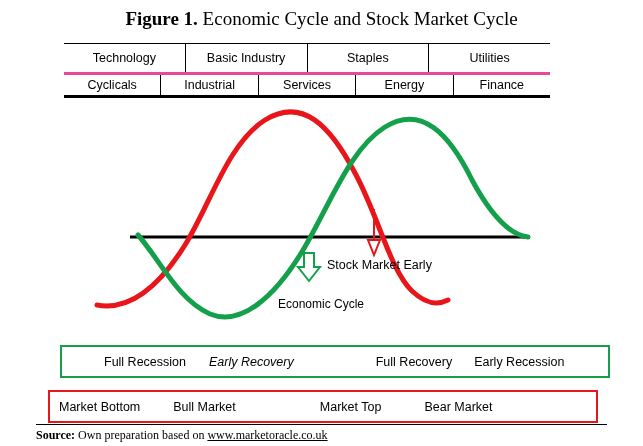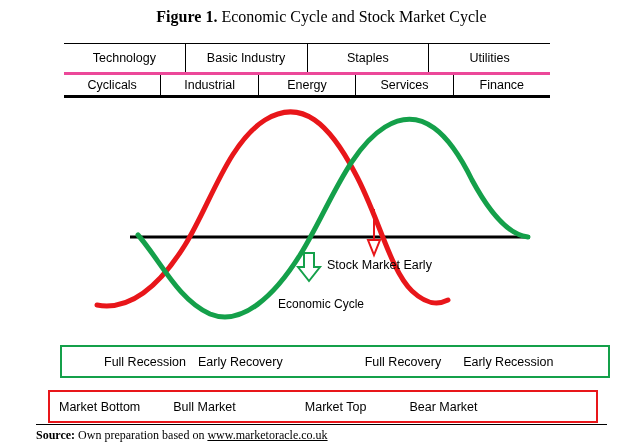--- a/index.html
+++ b/index.html
@@ -20,21 +20,21 @@
     left: 0; top: 0;
     width: 643px;
     height: 446px;
   }
   .figure-title {
     position: absolute;
     left: 0;
     top: 8px;
     width: 643px;
     text-align: center;
-    font-size: 16px;
+    font-size: 19px;
     font-family: "Liberation Serif", serif;
   }
   .figure-title .bold {
     font-weight: bold;
   }
   
   .sector-table {
     position: absolute;
     left: 64px;
     top: 43px;
@@ -150,22 +150,22 @@
   <div class="sector-table">
     <div class="sector-row row1">
       <div class="sector-cell">Technology</div>
       <div class="sector-cell">Basic Industry</div>
       <div class="sector-cell">Staples</div>
       <div class="sector-cell">Utilities</div>
     </div>
     <div class="sector-row row2">
       <div class="sector-cell">Cyclicals</div>
       <div class="sector-cell">Industrial</div>
+      <div class="sector-cell">Services</div>
       <div class="sector-cell">Energy</div>
-      <div class="sector-cell">Services</div>
       <div class="sector-cell">Finance</div>
     </div>
   </div>
 
   <div class="chart-area">
     <svg width="500" height="235" viewBox="0 0 500 235" xmlns="http://www.w3.org/2000/svg">
 
       <line x1="70" y1="142" x2="470" y2="142" stroke="#000000" stroke-width="3"></line>
 
       <path d="M 37 210 C 70 216, 100 190, 125 150 C 150 110, 168 48, 205 25 C 242 2, 270 30, 295 78 C 318 120, 330 175, 352 196 C 370 213, 382 208, 388 205" fill="none" stroke="#e8161a" stroke-width="5" stroke-linecap="round"></path>
@@ -181,29 +181,29 @@
         <polygon points="244,158 254,158 254,172 260,172 249,186 238,172 244,172" fill="#ffffff" stroke="#14a04a" stroke-width="2"></polygon>
       </g>
     </svg>
   </div>
 
   <div class="label-econ">Economic Cycle</div>
   <div class="label-stock">Stock Market Early</div>
 
   <div class="phase-bar green">
     <div class="phase-cell" style="margin-left:42px;">Full Recession</div>
-    <div class="phase-cell" style="margin-left:12px;">Early Recovery</div>
+    <div class="phase-cell" style="margin-left:23px;font-style:italic;">Early Recovery</div>
     <div class="phase-cell" style="margin-left:82px;">Full Recovery</div>
     <div class="phase-cell" style="margin-left:22px;">Early Recession</div>
   </div>
 
   <div class="phase-bar red">
     <div class="phase-cell" style="margin-left:9px;">Market Bottom</div>
     <div class="phase-cell" style="margin-left:33px;">Bull Market</div>
-    <div class="phase-cell" style="margin-left:33px;padding-left:36px;">Market Top</div>
+    <div class="phase-cell" style="margin-left:48px;padding-left:36px;">Market Top</div>
     <div class="phase-cell" style="margin-left:43px;">Bear Market</div>
   </div>
 
   <div class="hline"></div>
   <div class="source">
     <span class="bold">Source:</span><span> Own preparation based on </span><span class="link">www.marketoracle.co.uk</span>
   </div>
 
 </div>
 

